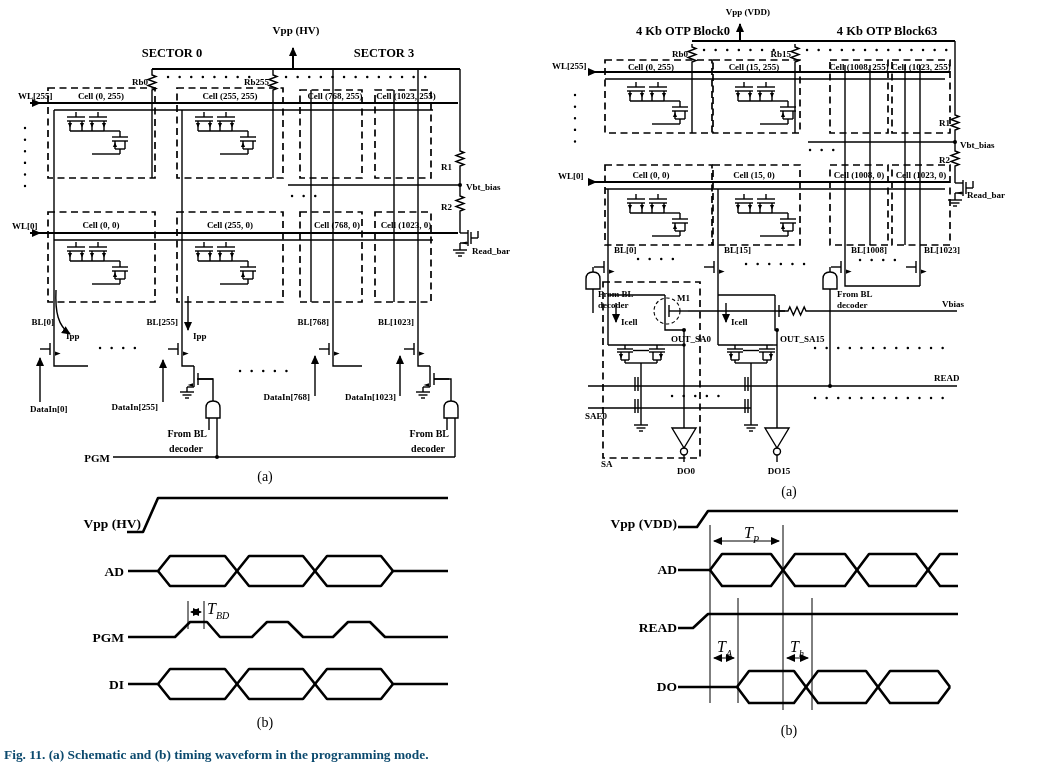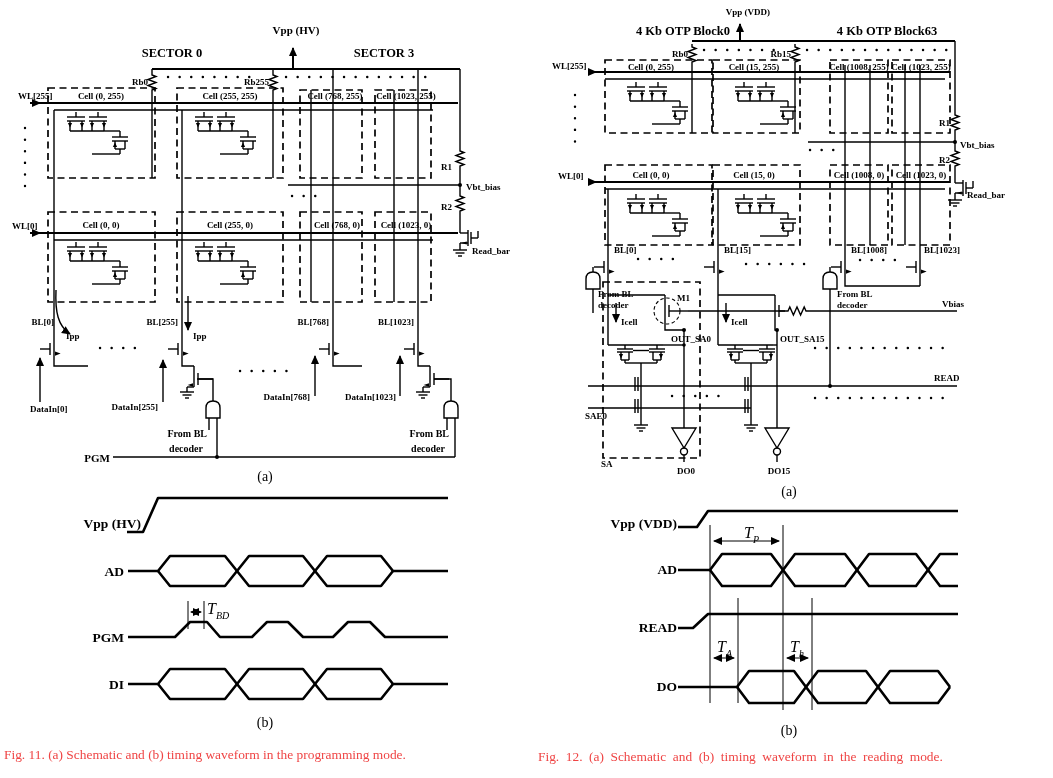--- a/index.html
+++ b/index.html
@@ -18,21 +18,21 @@
   .fl{fill:#000;stroke:none;}
   text{fill:#000;font-family:"Liberation Serif",serif;}
   .t9{font-size:9px;font-weight:bold;}
   .t10{font-size:10px;font-weight:bold;}
   .t11{font-size:11px;font-weight:bold;}
   .t12{font-size:12.5px;font-weight:bold;}
   .tw{font-size:13.5px;font-weight:bold;}
   .tp{font-size:14px;}
   .ti{font-size:16px;font-style:italic;}
   .ti2{font-size:10px;font-style:italic;}
-  .cap{position:absolute;font-size:13.4px;color:#ef4444;}
+  .cap{position:absolute;font-size:13.4px;color:#0c4a6e;font-weight:bold;}
   #cap11{left:4px;top:747px;width:518px;}
   #cap12{left:538px;top:749px;width:514px;word-spacing:3.2px;}
 </style>
 </head>
 <body>
 
 <div id="page">
 
 <svg width="0" height="0" style="position:absolute" aria-hidden="true">
 <defs>
@@ -507,15 +507,14 @@
     <text class="tw" x="147" y="691" text-anchor="end">DO</text>
     <g>
       <path class="wv" d="M148,687H207L219,671H264L288,703H336L360,671H408L420,687"></path>
       <path class="wv" d="M207,687L219,703H264L288,671H336L360,703H408L420,687"></path>
     </g>
     <text class="tp" x="259" y="735" text-anchor="middle">(b)</text>
   </g>
 </svg>
 
 <div id="cap11" class="cap">Fig. 11.  (a) Schematic and (b) timing waveform in the programming mode.</div>
-<div id="cap12" class="cap">Fig. 12.  (a) Schematic and (b) timing waveform in the reading mode.</div>
 
 </div>
 
 </body></html>

